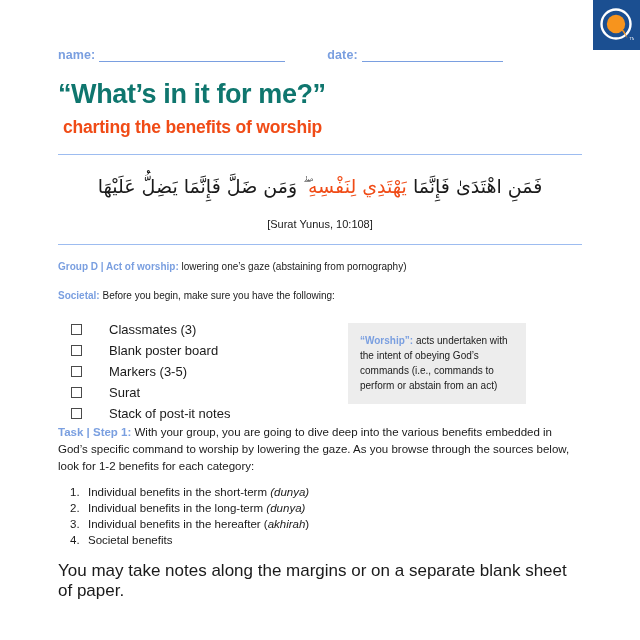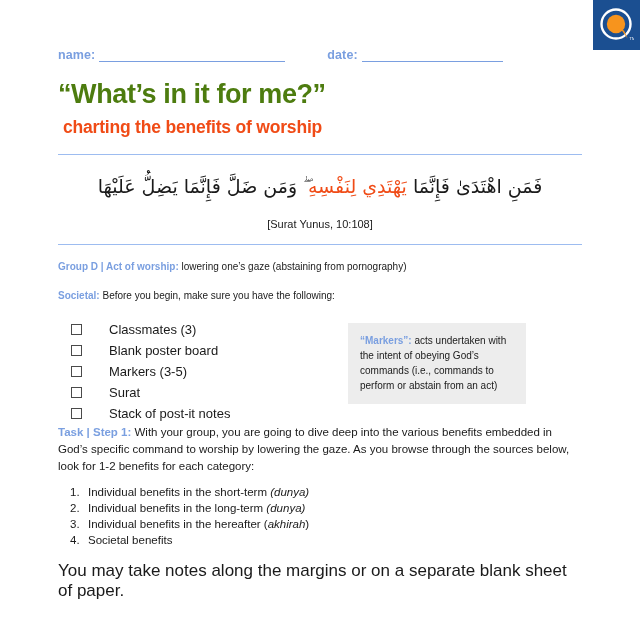--- a/index.html
+++ b/index.html
@@ -60,21 +60,21 @@
   }
   .nd-rule.name { width: 186px; }
   .nd-rule.date { width: 141px; }
   .nd-gap { width: 42px; }
 
   
   .title {
     margin-top: 18px;
     font-size: 27px;
     font-weight: bold;
-    color: #4d7c0f;
+    color: #0f766e;
     letter-spacing: -0.4px;
     line-height: 1.05;
   }
   .subtitle {
     margin-top: 9px;
     margin-left: 5px;
     font-size: 17.5px;
     font-weight: bold;
     color: #f04b16;
     letter-spacing: -0.2px;
@@ -231,21 +231,21 @@
         </li>
         <li>
           <span class="cbox"></span>
           <span>Surat</span>
         </li>
         <li>
           <span class="cbox"></span>
           <span>Stack of post-it notes</span>
         </li>
       </ul>
-    <div class="callout"><span class="term">“Markers”:</span><span> acts undertaken with the intent of obeying God’s commands (i.e., commands to perform or abstain from an act)</span></div>
+    <div class="callout"><span class="term">“Worship”:</span><span> acts undertaken with the intent of obeying God’s commands (i.e., commands to perform or abstain from an act)</span></div>
   </div>
 
   <div class="task"><span class="lbl">Task | Step 1:</span><span> With your group, you are going to dive deep into the various benefits embedded in God’s specific command to worship by lowering the gaze. As you browse through the sources below, look for 1-2 benefits for each category:</span></div>
 
   <ol class="numlist" id="numlist">
       <li>
         <span class="num">1.</span>
         <span>Individual benefits in the short-term <em>(dunya)</em></span>
       </li>
       <li>

